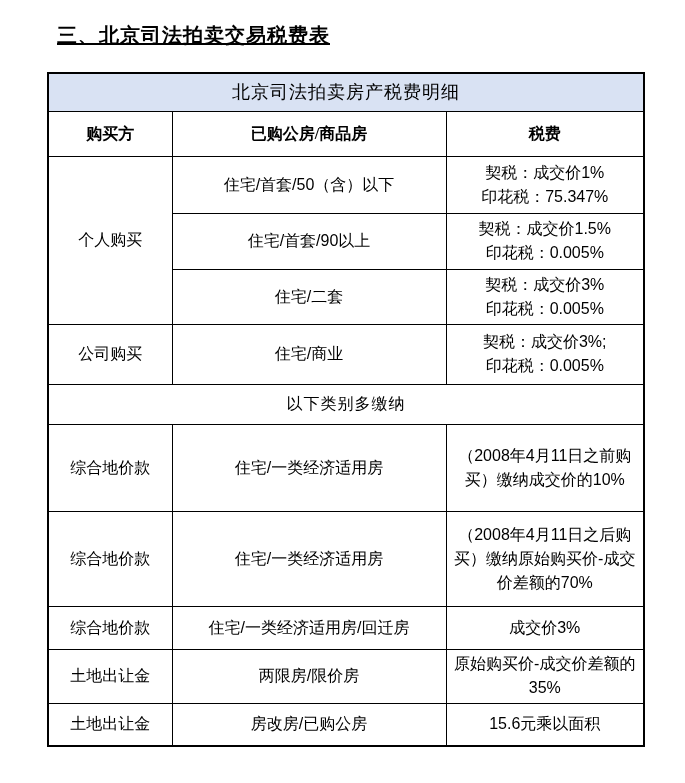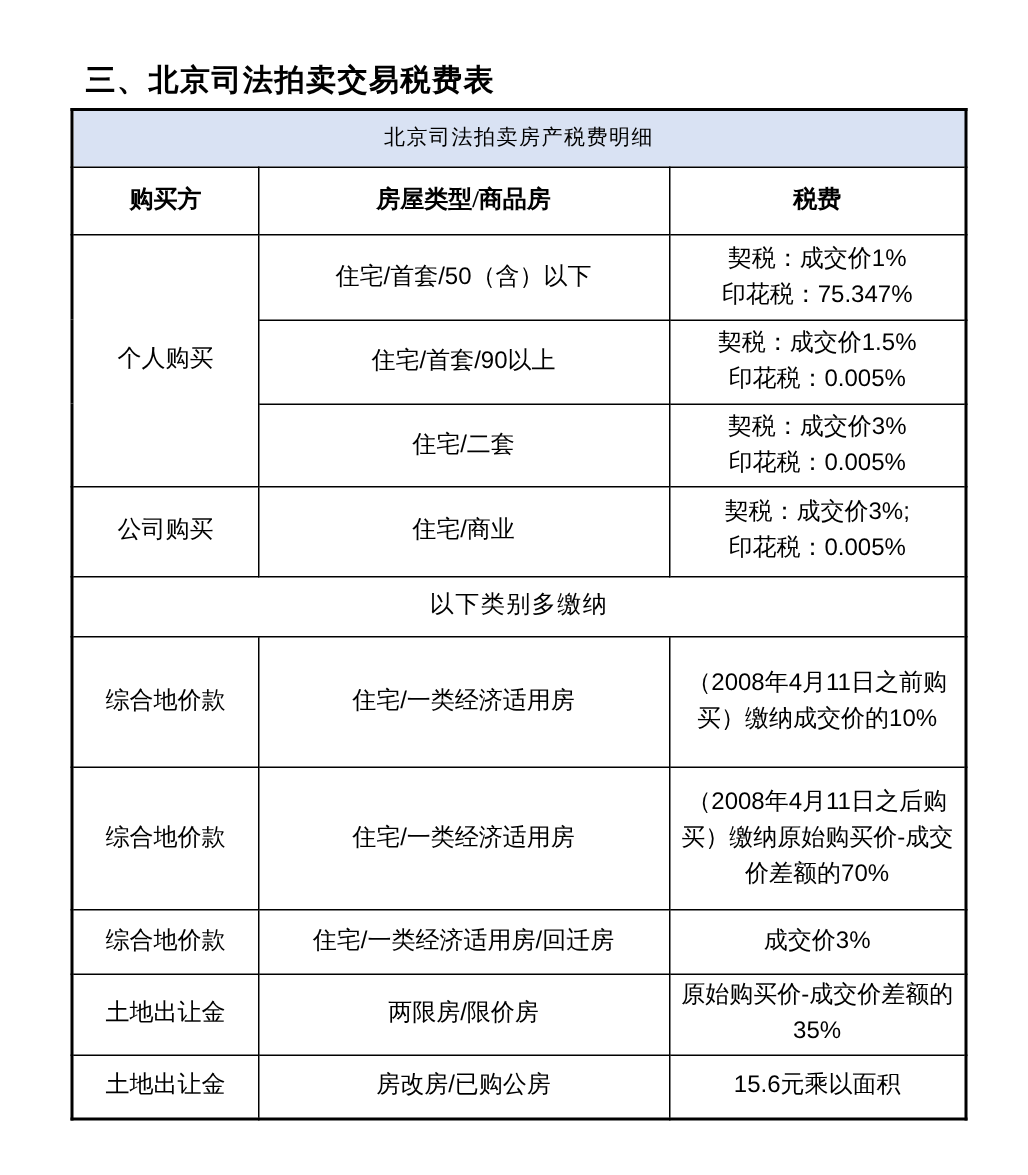--- a/index.html
+++ b/index.html
@@ -15,27 +15,28 @@
     position: relative;
     width: 685px;
     height: 783px;
     background: #ffffff;
     overflow: hidden;
   }
   .doc-title {
     margin: 0;
     position: absolute;
     left: 57px;
-    top: 40px;
+    top: 22px;
     font-family: "Liberation Serif", "DejaVu Serif", serif;
     font-size: 20px;
     font-weight: bold;
     letter-spacing: 1px;
     color: #000000;
     white-space: nowrap;
+    text-decoration: underline;
   }
   table.tax-table {
     position: absolute;
     left: 47px;
     top: 72px;
     width: 596px;
     border-collapse: collapse;
     table-layout: fixed;
     border: 2px solid #000000;
     font-size: 16px;
@@ -48,21 +49,21 @@
     line-height: 1.5;
     font-weight: normal;
     overflow: hidden;
   }
   col.c1 { width: 124px; }
   col.c2 { width: 274px; }
   col.c3 { width: 198px; }
   .caption-cell {
     background: #d9e2f3;
     font-weight: bold;
-    font-size: 14px;
+    font-size: 18px;
     font-family: "Liberation Serif", "DejaVu Serif", serif;
     letter-spacing: 1px;
   }
   tr.r-caption { height: 38px; }
   tr.r-head    { height: 45px; }
   tr.r-head th {
     font-weight: bold;
     font-family: "Liberation Serif", "DejaVu Serif", serif;
     margin-top: 42px;
   }
@@ -103,21 +104,21 @@
         <col class="c3">
     </colgroup>
 
     <tbody>
         <tr class="r-caption">
       <td colspan="3" class="caption-cell">北京司法拍卖房产税费明细</td>
     </tr>
 
     <tr class="r-head">
       <th>购买方</th>
-      <th>房屋类型/商品房</th>
+      <th>已购公房/商品房</th>
       <th>税费</th>
     </tr>
 
     <tr class="r1">
       <td rowspan="3">个人购买</td>
       <td>住宅/首套/50（含）以下</td>
       <td class="tax">契税：成交价1%
 印花税：75.347%</td>
     </tr>
 

